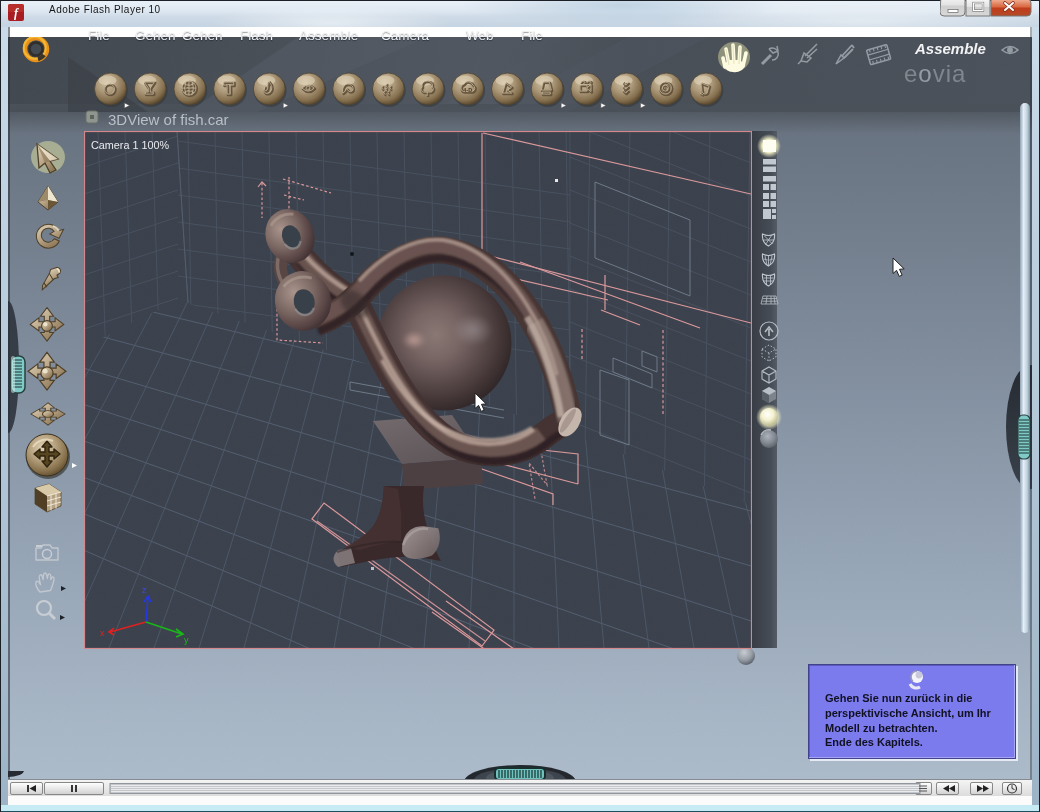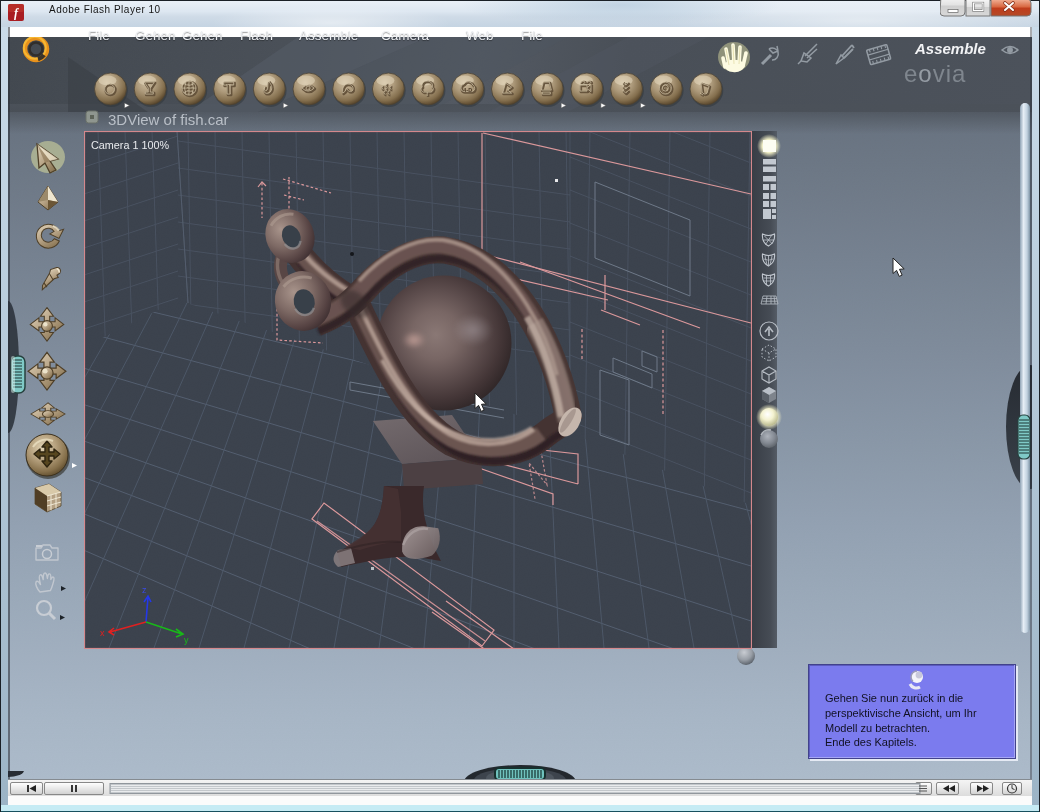--- a/index.html
+++ b/index.html
@@ -31,21 +31,21 @@
   
   #wbtns{left:940px;top:0px;width:92px;height:17px;}
   
   .menu{position:absolute;top:28px;color:#eef0f3;font-size:13.5px;text-shadow:0 1px 1px rgba(0,0,0,.4);z-index:6;margin-left:19px;}
   
   #ctlbar{left:8px;top:779px;width:1024px;height:16px;background:linear-gradient(180deg,#f4f4f4,#dcdcdc);border-top:1px solid #858b91;}
   #whitestrip{left:8px;top:796px;width:1024px;height:9px;background:#fbfbfb;}
   .cbtn{position:absolute;top:2px;height:13px;background:linear-gradient(180deg,#fefefe,#d2d2d2);border:1px solid #888;border-radius:2px;box-sizing:border-box;}
   
   #tip{left:808px;top:664px;width:206px;height:93px;background:#7b7bee;
-    border:1px solid #42428c;box-shadow:2px 2px 0 rgba(235,240,248,.9), inset -1px -1px 0 rgba(170,170,245,.9), inset 1px 1px 0 rgba(60,60,140,.5);}
+    border:1px solid #42428c;box-shadow:2px 2px 0 rgba(235,240,248,.9), inset -1px -1px 0 rgba(170,170,245,.9), inset 1px 1px 0 rgba(60,60,140,.5);font-weight:bold;}
   #tip .txt{position:absolute;left:16px;top:26px;width:180px;color:#111122;font-size:11px;line-height:15px;}
   #tip .txt2{position:absolute;left:16px;top:71px;color:#111122;font-size:11px;}
 </style></head>
 <body>
 <div id="win">
   <div class="abs" id="titlebar"></div>
   <div class="abs" id="titletext">Adobe Flash Player 10</div>
   <div class="abs" id="borderL"></div>
   <div class="abs" id="borderR"></div>
   <div class="abs" id="borderB"></div>

